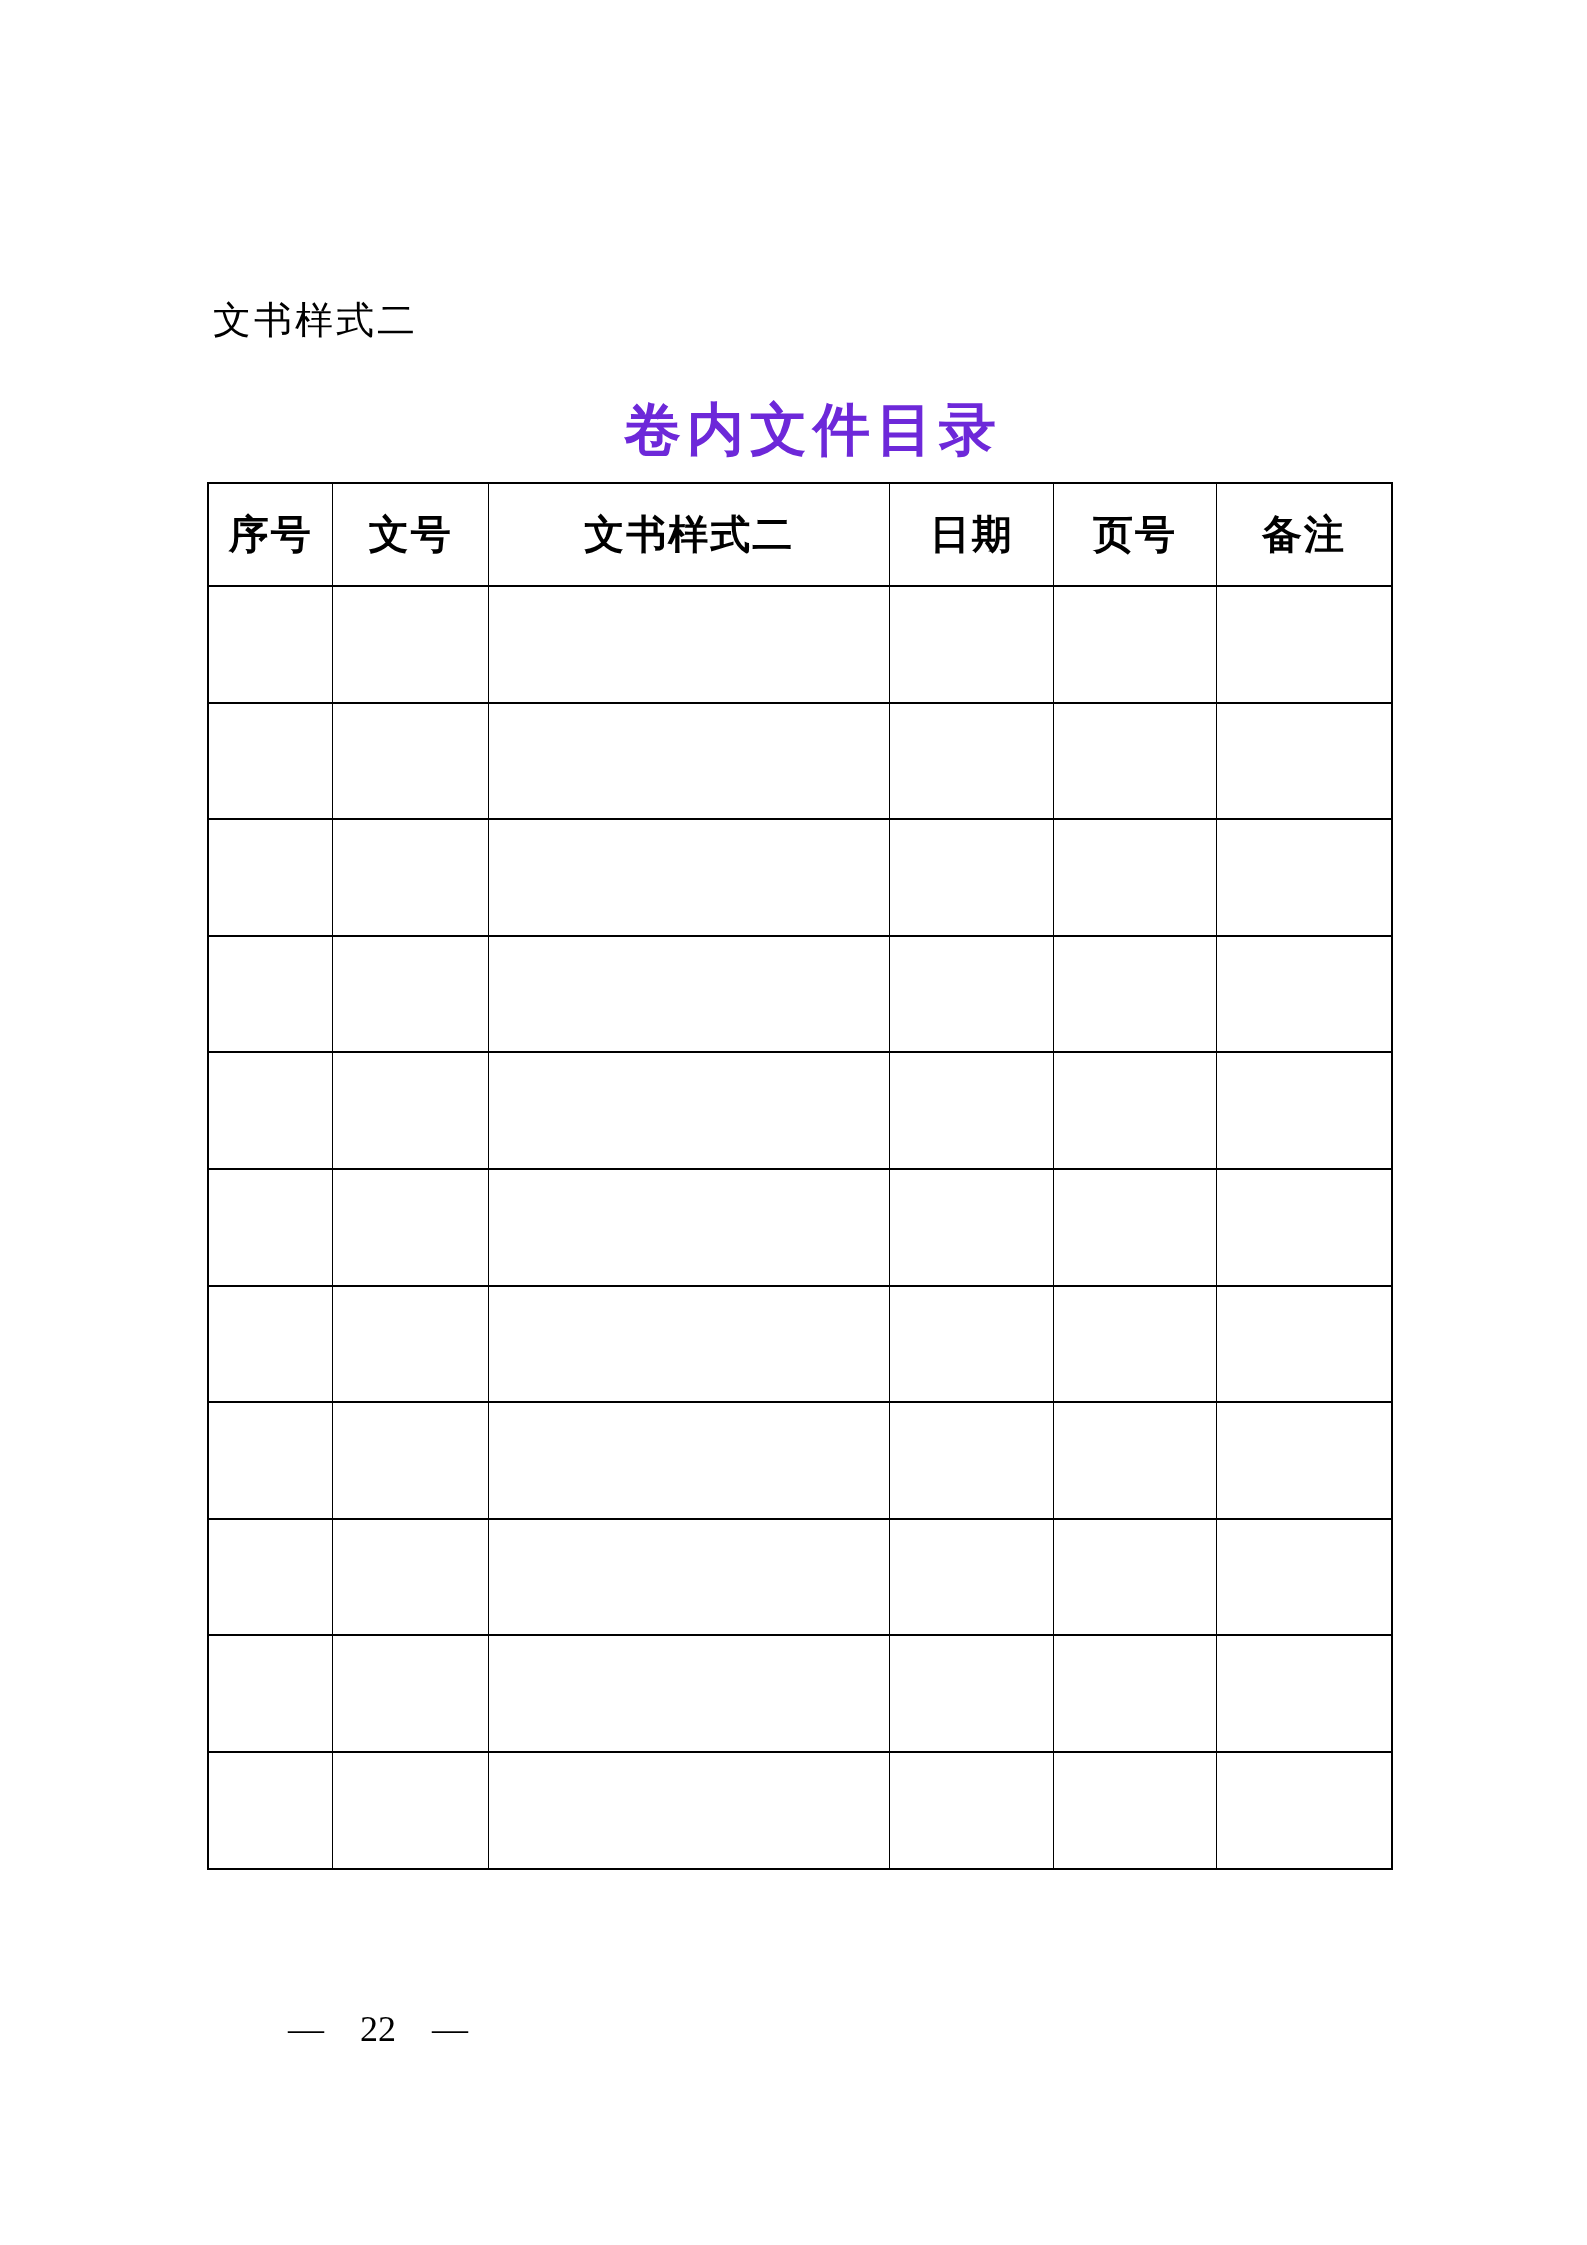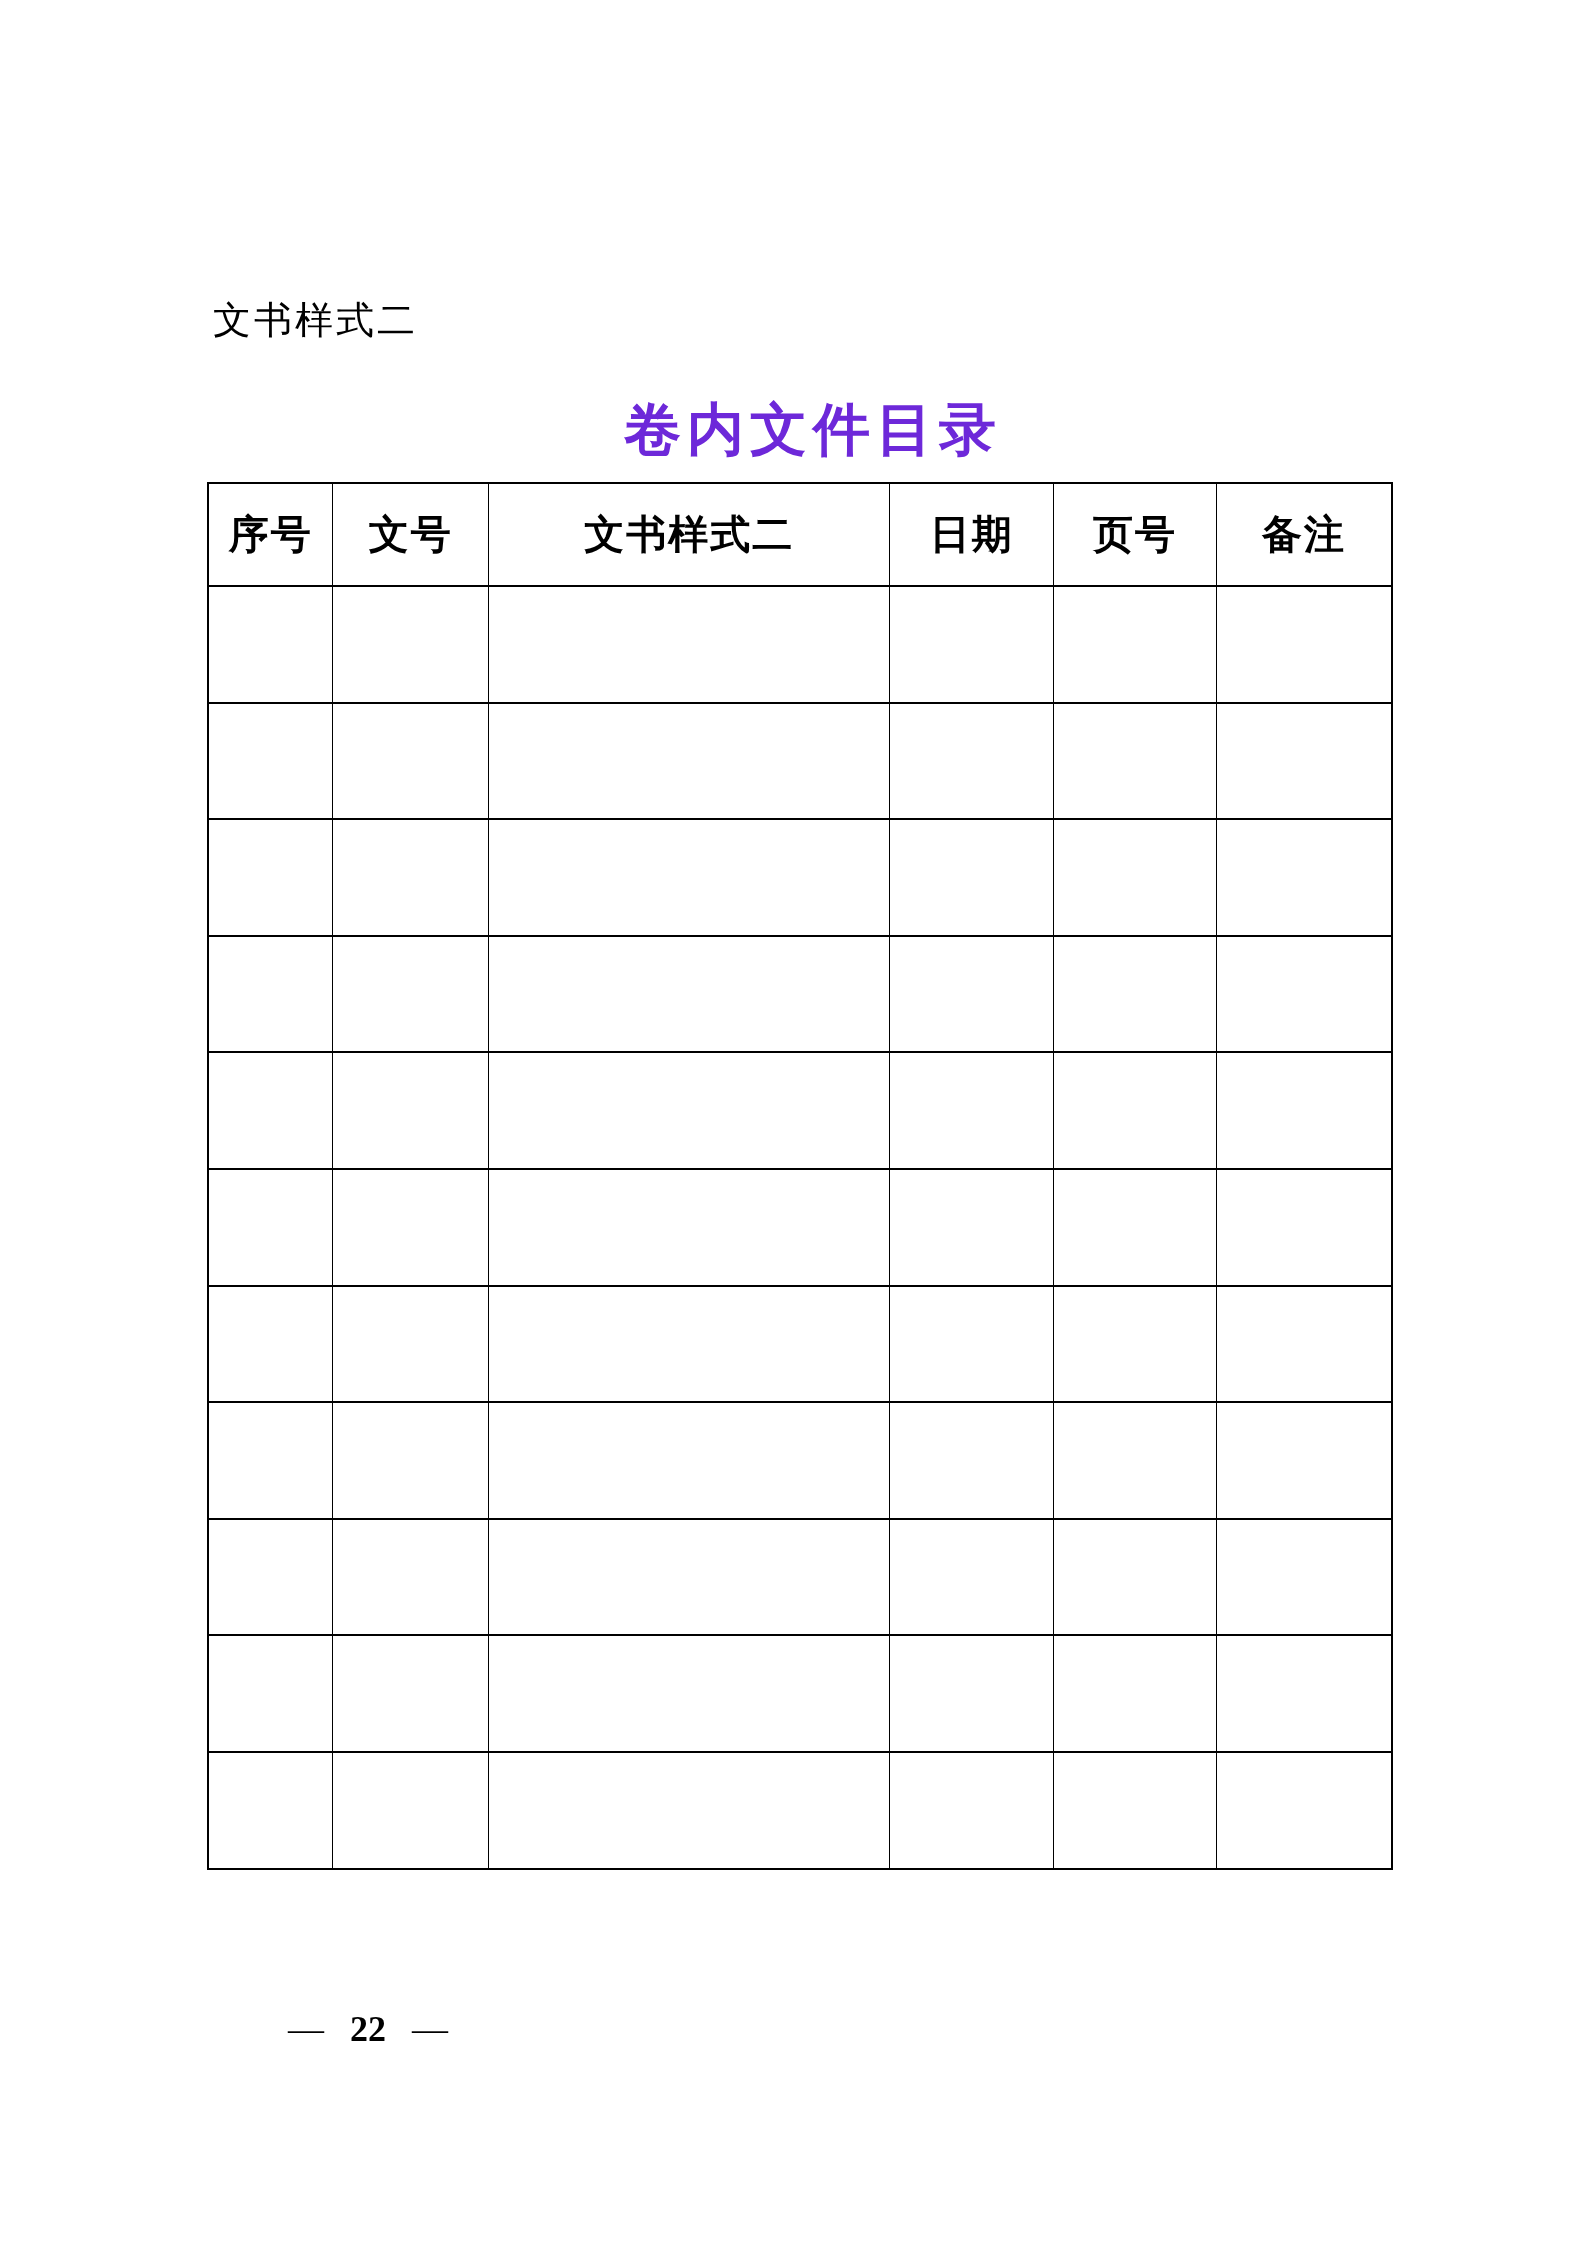--- a/index.html
+++ b/index.html
@@ -83,22 +83,21 @@
     position: absolute;
     left: 288px;
     top: 2008px;
     font-size: 36px;
     color: #000000;
     font-family: "Liberation Serif", "DejaVu Serif", serif;
     white-space: nowrap;
   }
   .page-footer .footer-num {
     display: inline-block;
-    margin: 0 26px;
-    font-weight: bold;
+    margin: 0 36px;
   }
 </style>
 </head>
 <body>
 
 <div class="page">
 
   <div class="doc-label">文书样式二</div>
 
   <div class="doc-title">卷内文件目录</div>

